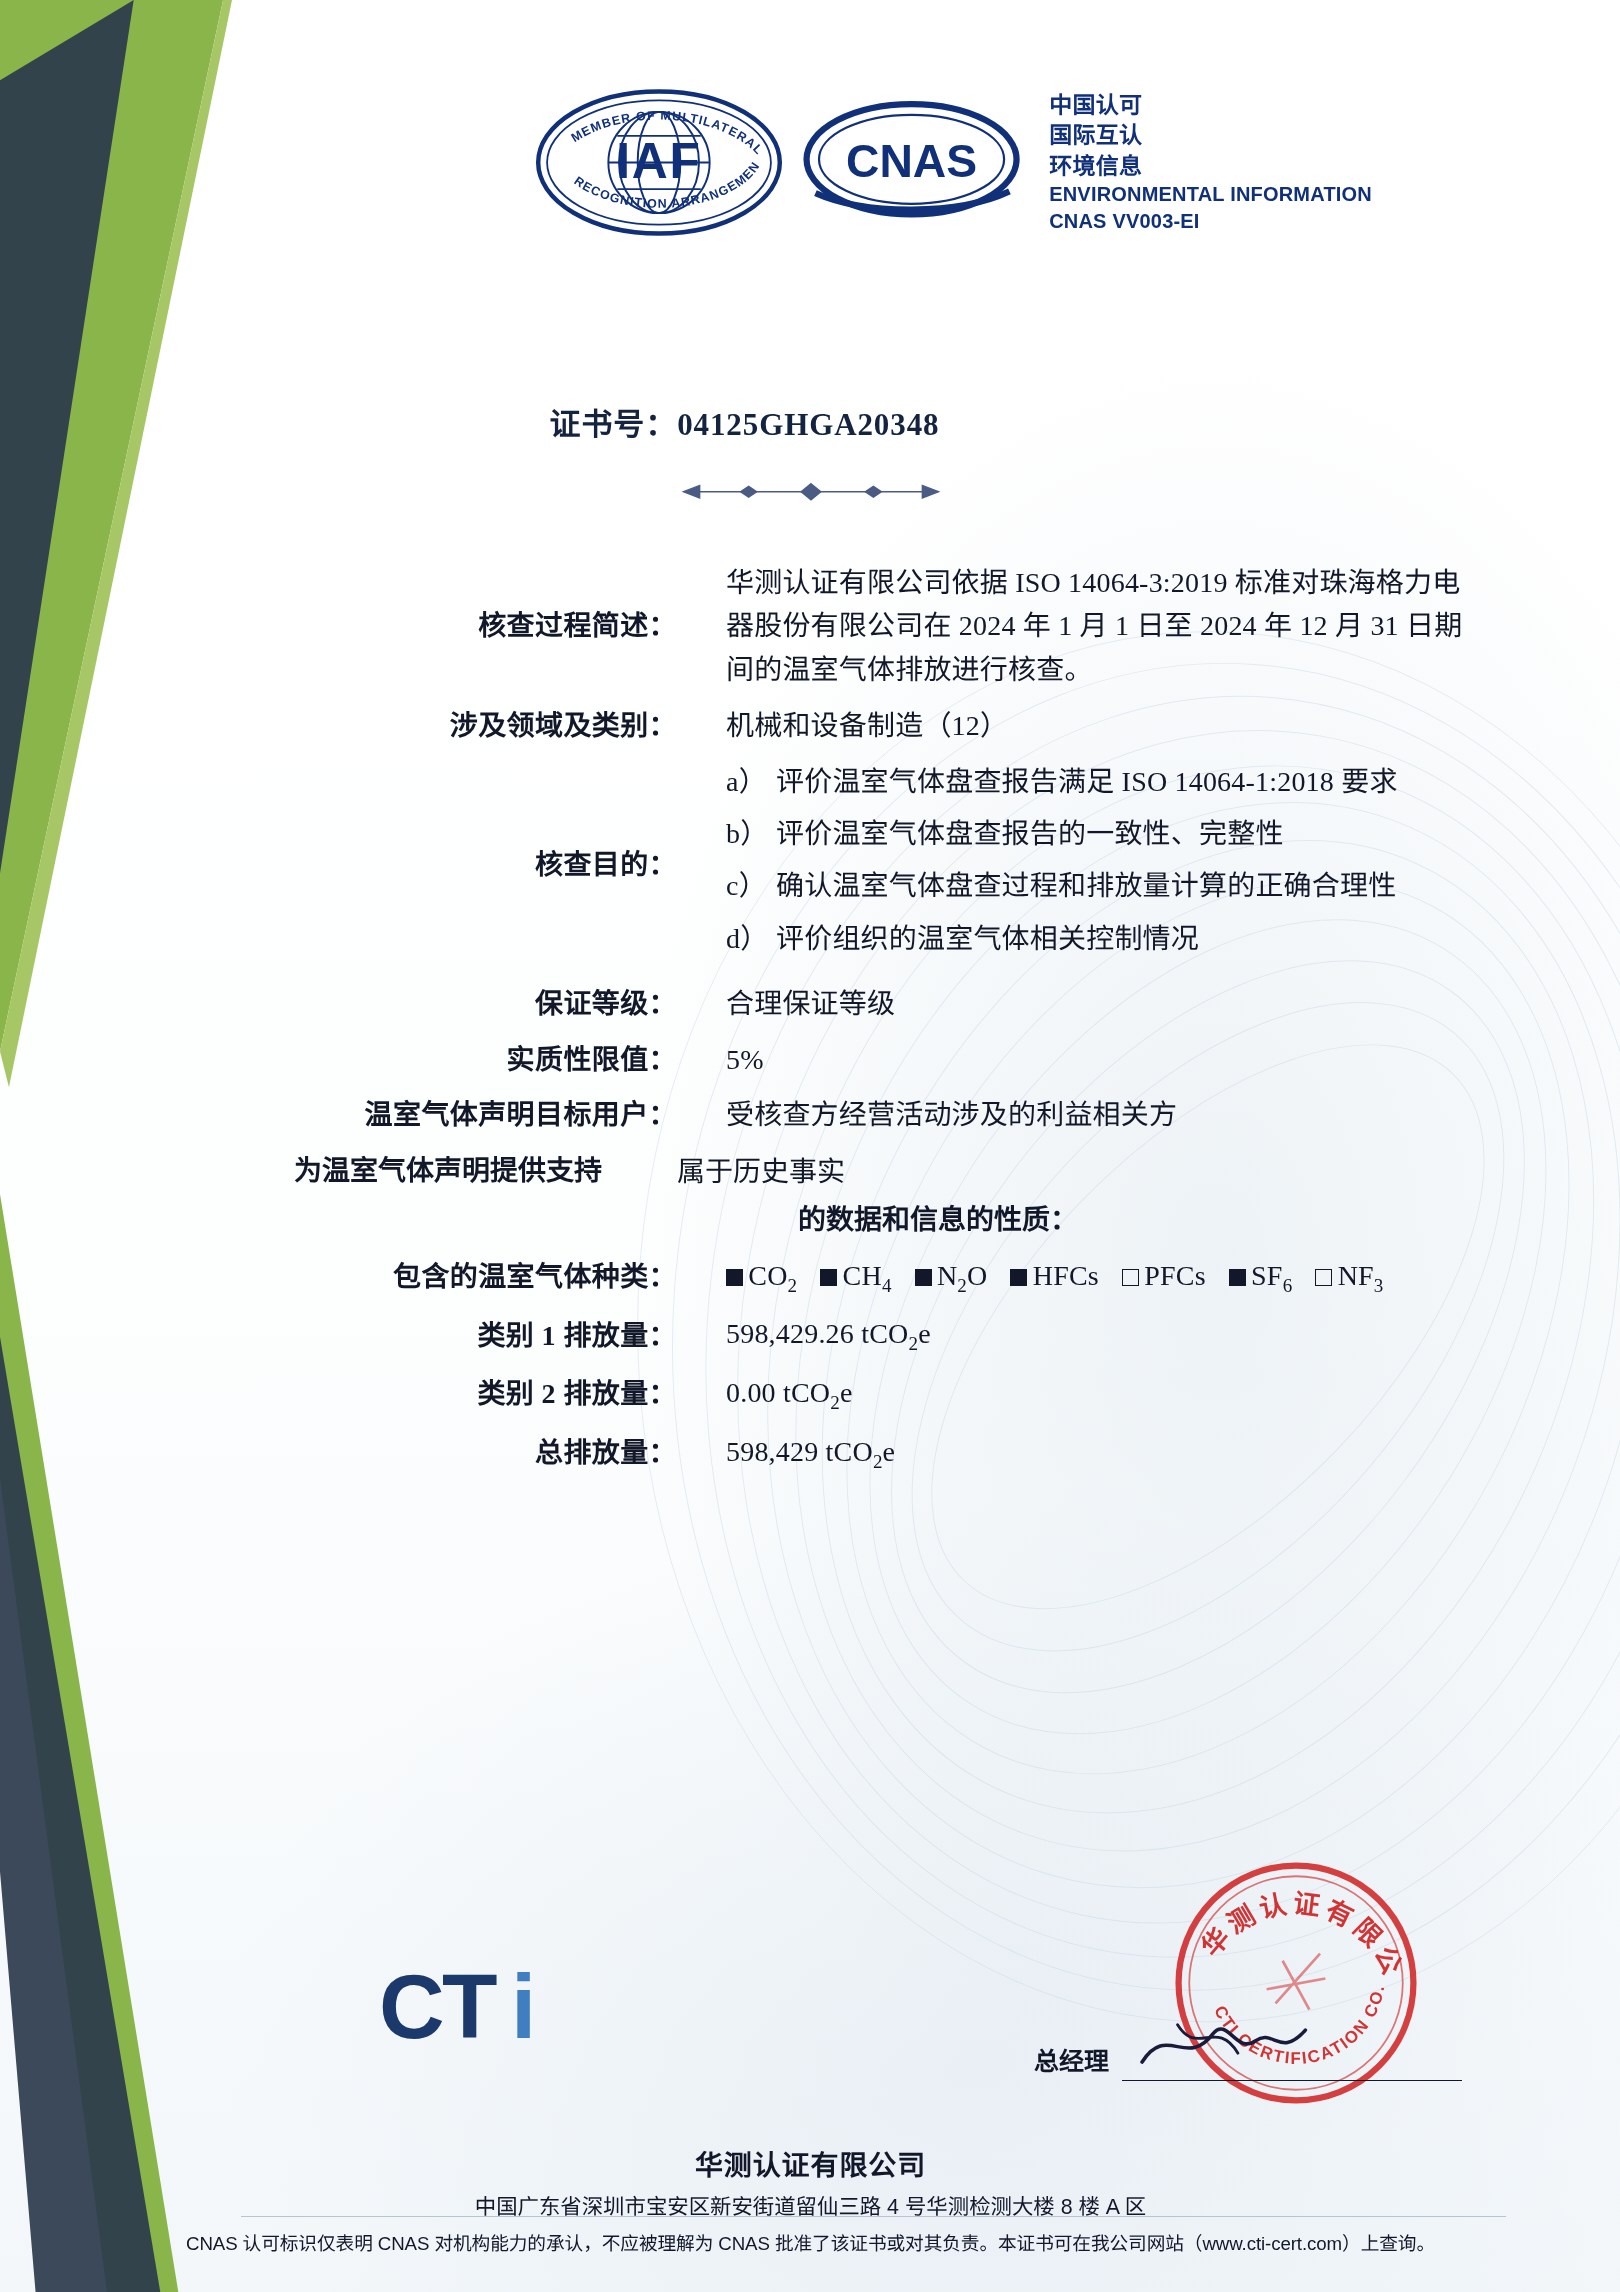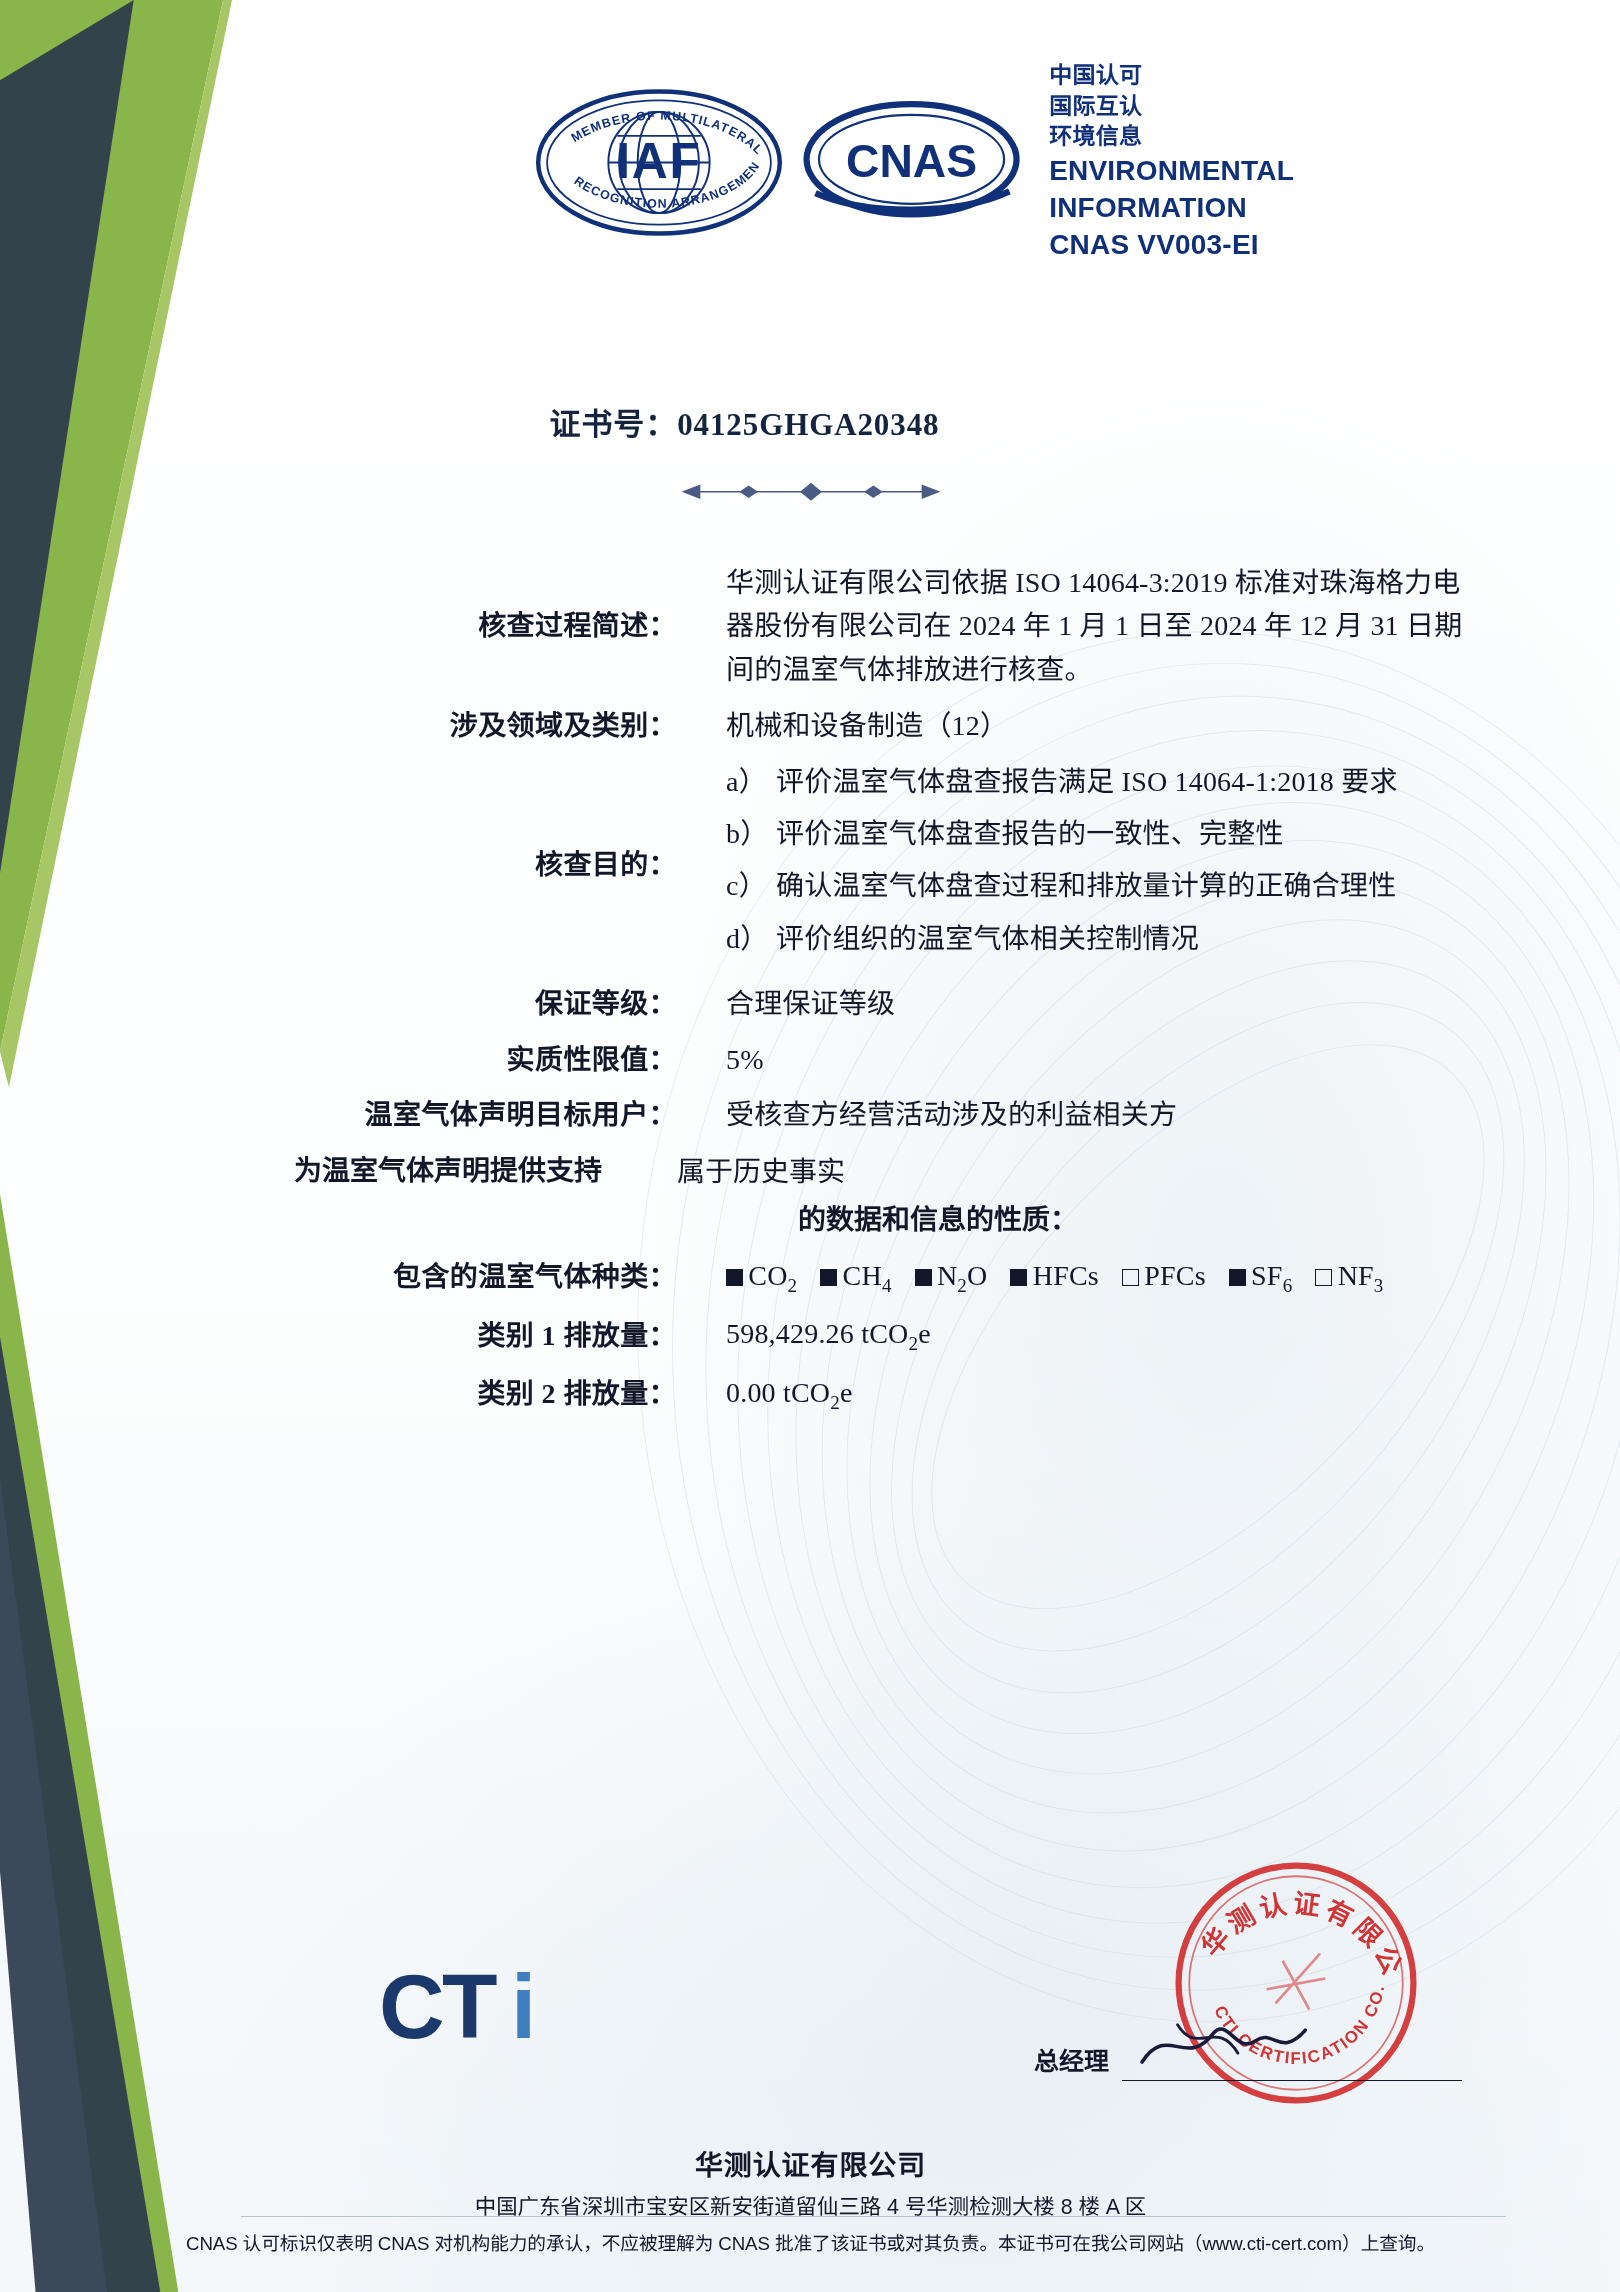--- a/index.html
+++ b/index.html
@@ -80,21 +80,21 @@
   .cnas-text {
     margin-left: 9px;
     line-height: 1.33;
     color: #10307a;
     font-family: "Liberation Sans", sans-serif;
     font-weight: bold;
     font-size: 23px;
     letter-spacing: 0.3px;
   }
   .cnas-text .en {
-    font-size: 28px;
+    font-size: 20px;
     letter-spacing: 0.2px;
   }
 
   
   .doc-title {
     position: absolute;
     left: 0;
     top: 276px;
     width: 1621px;
     text-align: center;
@@ -461,20 +461,24 @@
     <div class="field">
       <div class="label">类别 1 排放量：</div>
       <div class="value"><span>598,429.26 tCO</span><sub>2</sub><span>e</span></div>
     </div>
 
     <div class="field">
       <div class="label">类别 2 排放量：</div>
       <div class="value"><span>0.00 tCO</span><sub>2</sub><span>e</span></div>
     </div>
 
+    <div class="field">
+      <div class="label">总排放量：</div>
+      <div class="value"><span>598,429 tCO</span><sub>2</sub><span>e</span></div>
+    </div>
 
   </div>
 
   <div class="cti-logo">
     <svg viewBox="0 0 230 110" width="205" height="98">
       <text x="0" y="88" font-family="Liberation Sans, sans-serif" font-size="102" font-weight="bold" fill="#1b3a6b" letter-spacing="-3">CT</text>
       <text x="148" y="88" font-family="Liberation Sans, sans-serif" font-size="102" font-weight="bold" fill="#3f7fc1" letter-spacing="-3">i</text>
     </svg>
   </div>
 

